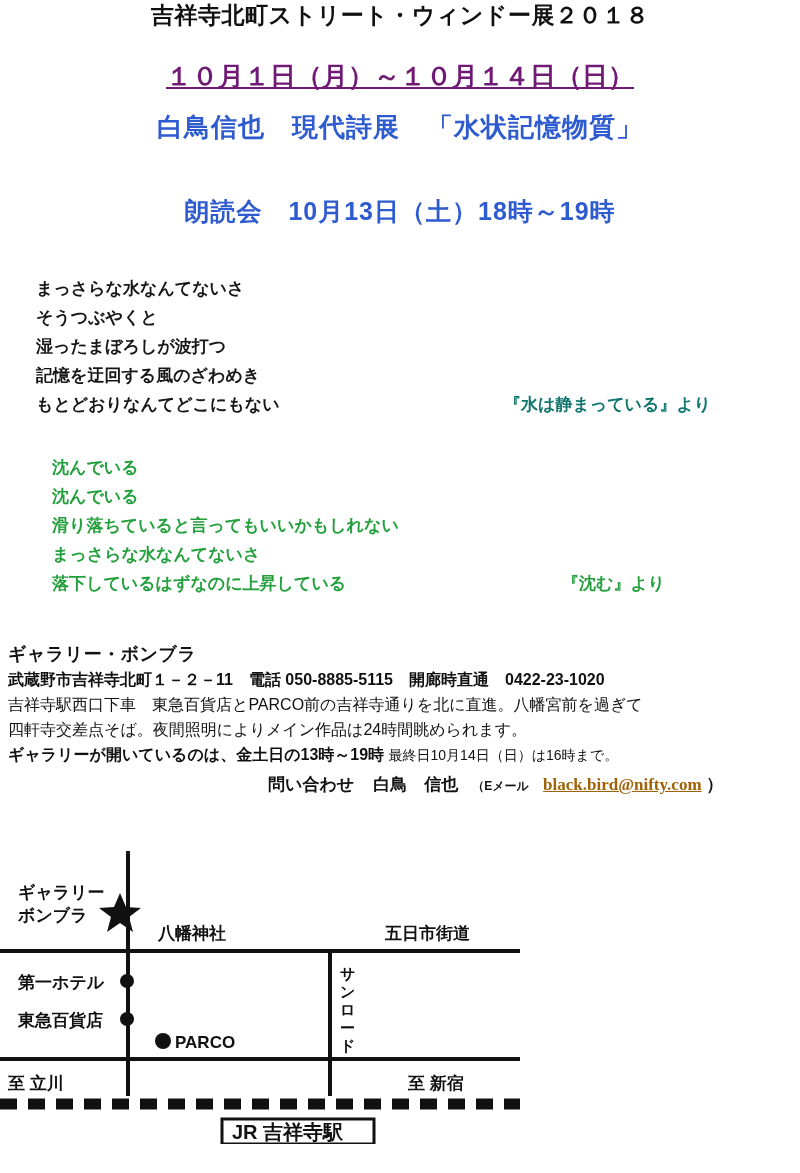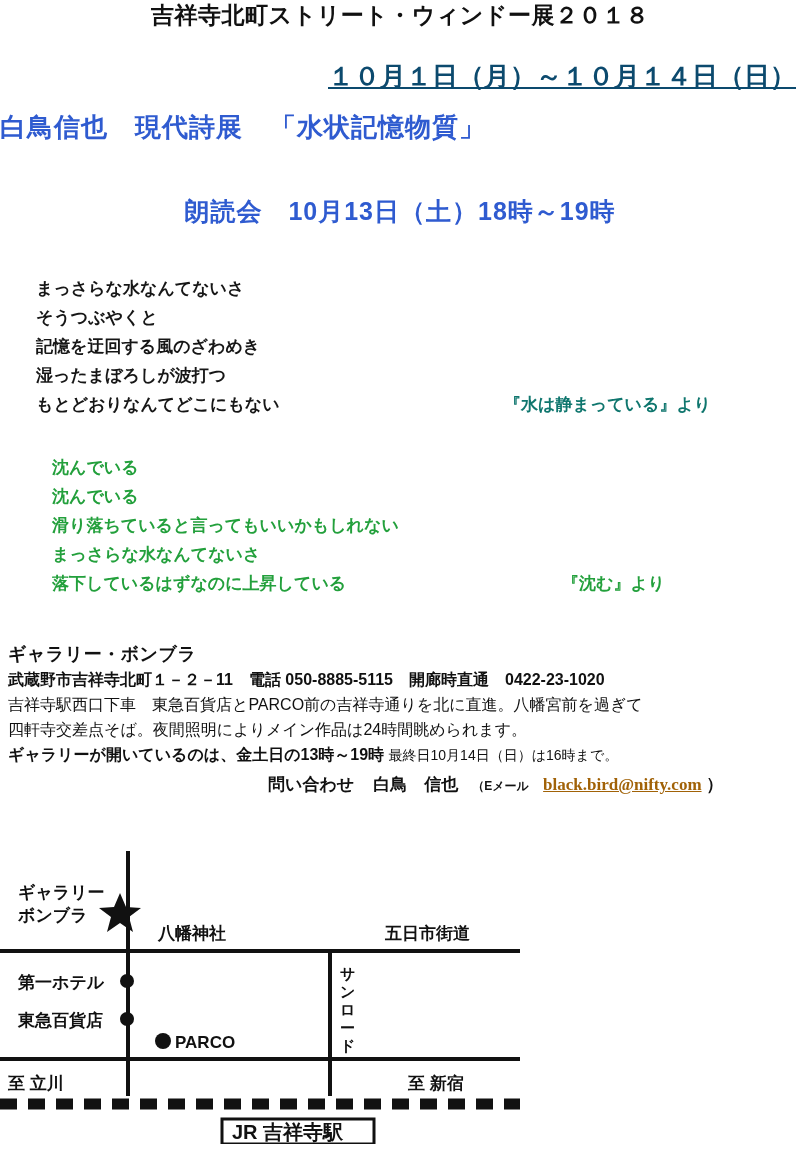--- a/index.html
+++ b/index.html
@@ -25,32 +25,32 @@
   
   .title-main {
     text-align: center;
     font-size: 23px;
     font-weight: bold;
     letter-spacing: 0.5px;
     padding-top: 0;
     color: #111;
   }
   .date-line {
-    text-align: right;
+    text-align: center;
     font-size: 26px;
     font-weight: bold;
     margin-top: 28px;
-    color: #0c4a6e;
+    color: #701a75;
   }
   .date-line span.u {
     text-decoration: underline;
     padding: 0 4px 2px 4px;
   }
   .subtitle-blue {
-    text-align: left;
+    text-align: center;
     font-size: 26px;
     font-weight: bold;
     color: #2f5bd0;
     margin-top: 16px;
     letter-spacing: 1px;
   }
   .reading-blue {
     text-align: center;
     font-size: 25px;
     font-weight: bold;
@@ -149,22 +149,22 @@
     <span class="u">１０月１日（月）～１０月１４日（日）</span>
   </div>
 
   <div class="subtitle-blue">白鳥信也　現代詩展　「水状記憶物質」</div>
 
   <div class="reading-blue">朗読会　10月13日（土）18時～19時</div>
 
   <div class="poem black">
     <div class="line">まっさらな水なんてないさ</div>
     <div class="line">そうつぶやくと</div>
+    <div class="line">湿ったまぼろしが波打つ</div>
     <div class="line">記憶を迂回する風のざわめき</div>
-    <div class="line">湿ったまぼろしが波打つ</div>
     <div class="line">
       <span>もとどおりなんてどこにもない</span>
       <span class="cite">『水は静まっている』より</span>
     </div>
   </div>
 
   <div class="poem green">
     <div class="line">沈んでいる</div>
     <div class="line">沈んでいる</div>
     <div class="line">滑り落ちていると言ってもいいかもしれない</div>

